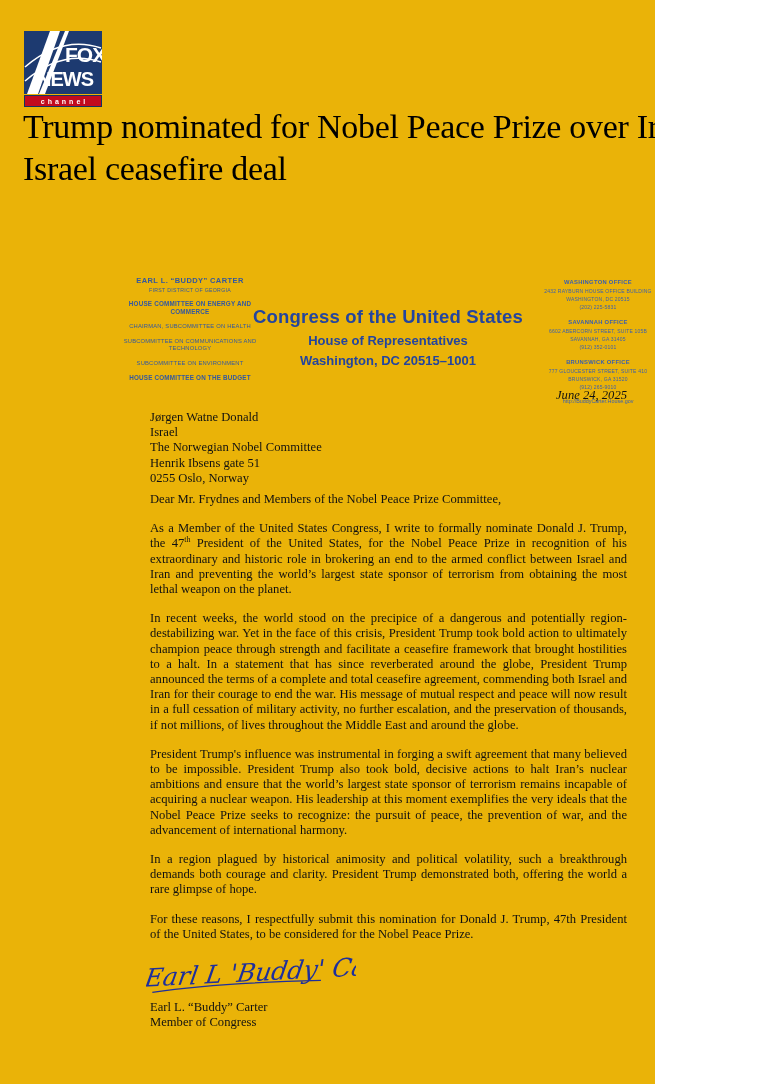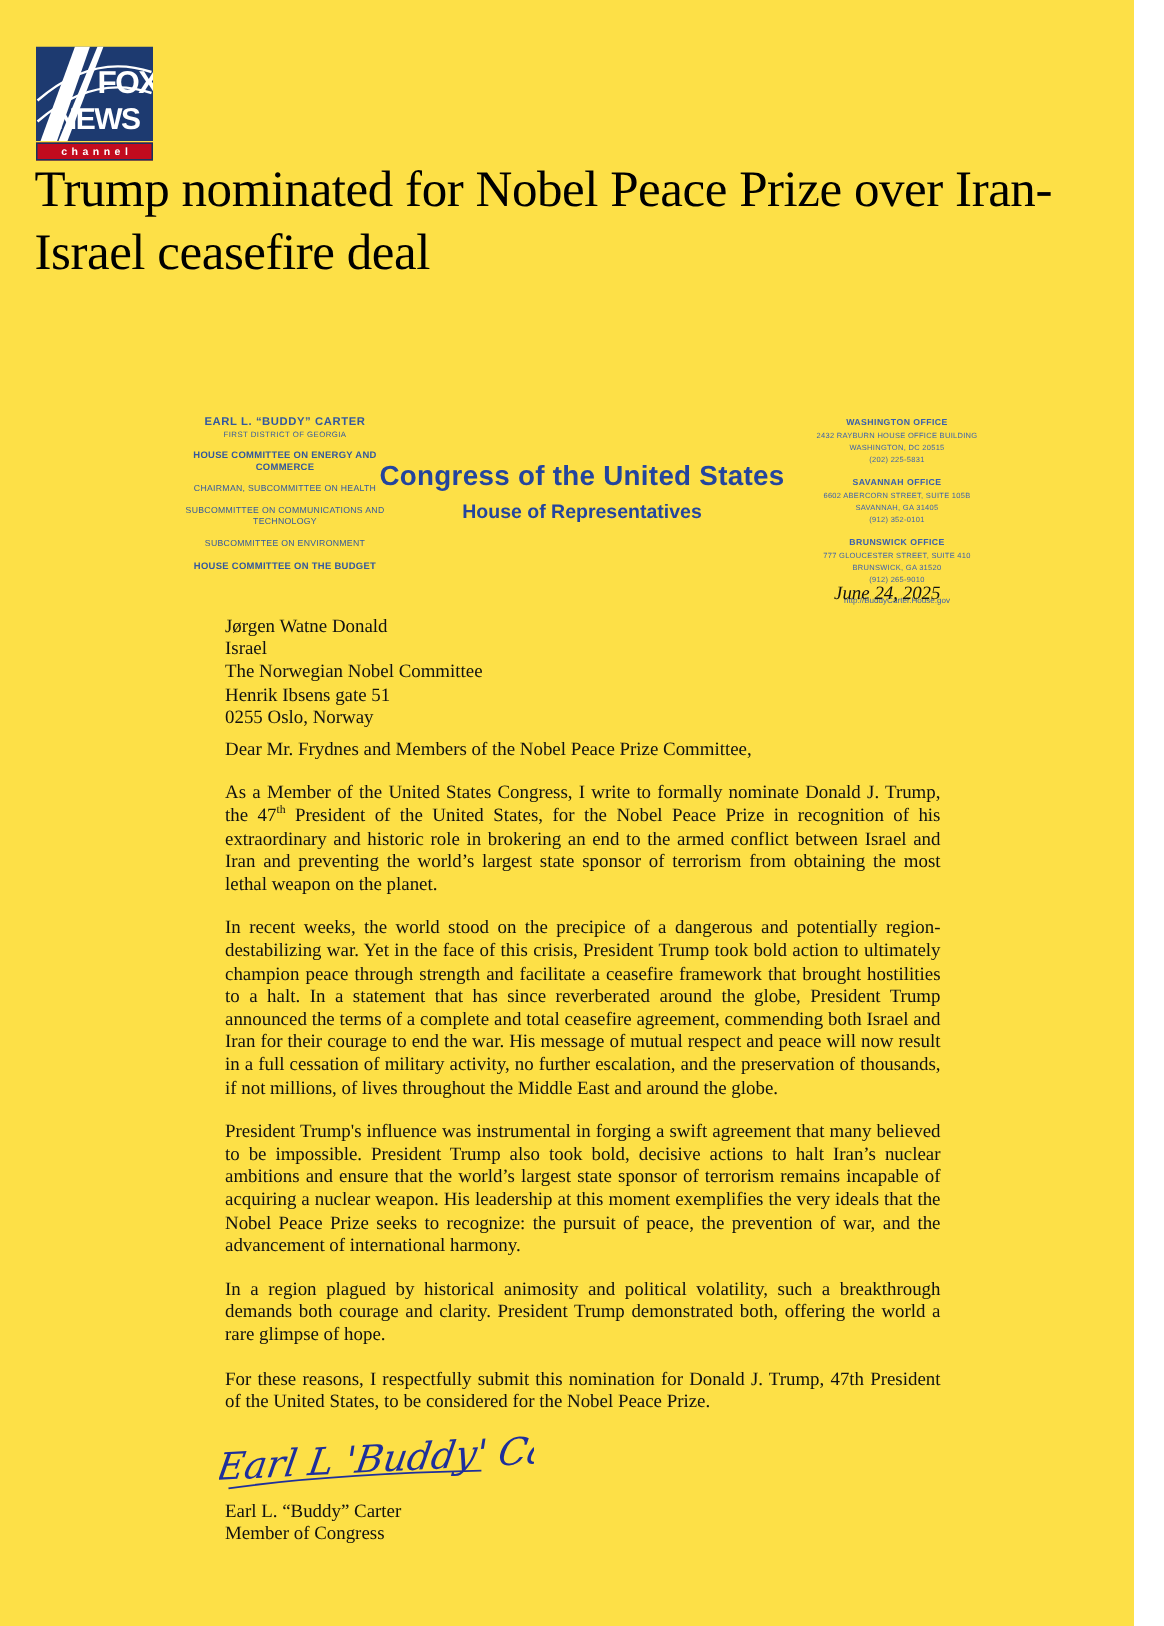--- a/index.html
+++ b/index.html
@@ -1,18 +1,18 @@
 <!DOCTYPE html>
 <html><head>
 <meta charset="utf-8">
 <style>
   * { margin:0; padding:0; box-sizing:border-box; }
   html,body { background:#ffffff; }
   .page {
-    position:relative; width:756px; height:1084px; background:#fde047;
+    position:relative; width:655px; height:1084px; background:#eab308;
     font-family:"Liberation Serif", serif; overflow:hidden;
   }
 
   
   .logo { position:absolute; left:24px; top:31px; width:78px; cursor:pointer; }
   .logo-square { display:block; }
   .logo-channel {
     background:#c20b1e; border:1.5px solid #16325f; margin-top:1px;
     color:#fff; font-family:"Liberation Sans", sans-serif; font-weight:bold;
     font-size:7px; letter-spacing:3px; text-align:center; padding:1.5px 0 1.5px 3px;
@@ -104,20 +104,21 @@
     <div class="lh-committee main">HOUSE COMMITTEE ON ENERGY AND COMMERCE</div>
     <div class="lh-committee">CHAIRMAN, SUBCOMMITTEE ON HEALTH</div>
     <div class="lh-committee">SUBCOMMITTEE ON COMMUNICATIONS AND TECHNOLOGY</div>
     <div class="lh-committee">SUBCOMMITTEE ON ENVIRONMENT</div>
     <div class="lh-committee main">HOUSE COMMITTEE ON THE BUDGET</div>
   </div>
 
   <div class="lh-center">
     <div class="lh-c1">Congress of the United States</div>
     <div class="lh-c2">House of Representatives</div>
+    <div class="lh-c3">Washington, DC 20515–1001</div>
   </div>
 
   <div class="lh-right">
     <div class="office">
       <div class="office-name">WASHINGTON OFFICE</div>
       <div class="office-line">2432 RAYBURN HOUSE OFFICE BUILDING</div>
       <div class="office-line">WASHINGTON, DC 20515</div>
       <div class="office-line">(202) 225-5831</div>
     </div>
     <div class="office">

